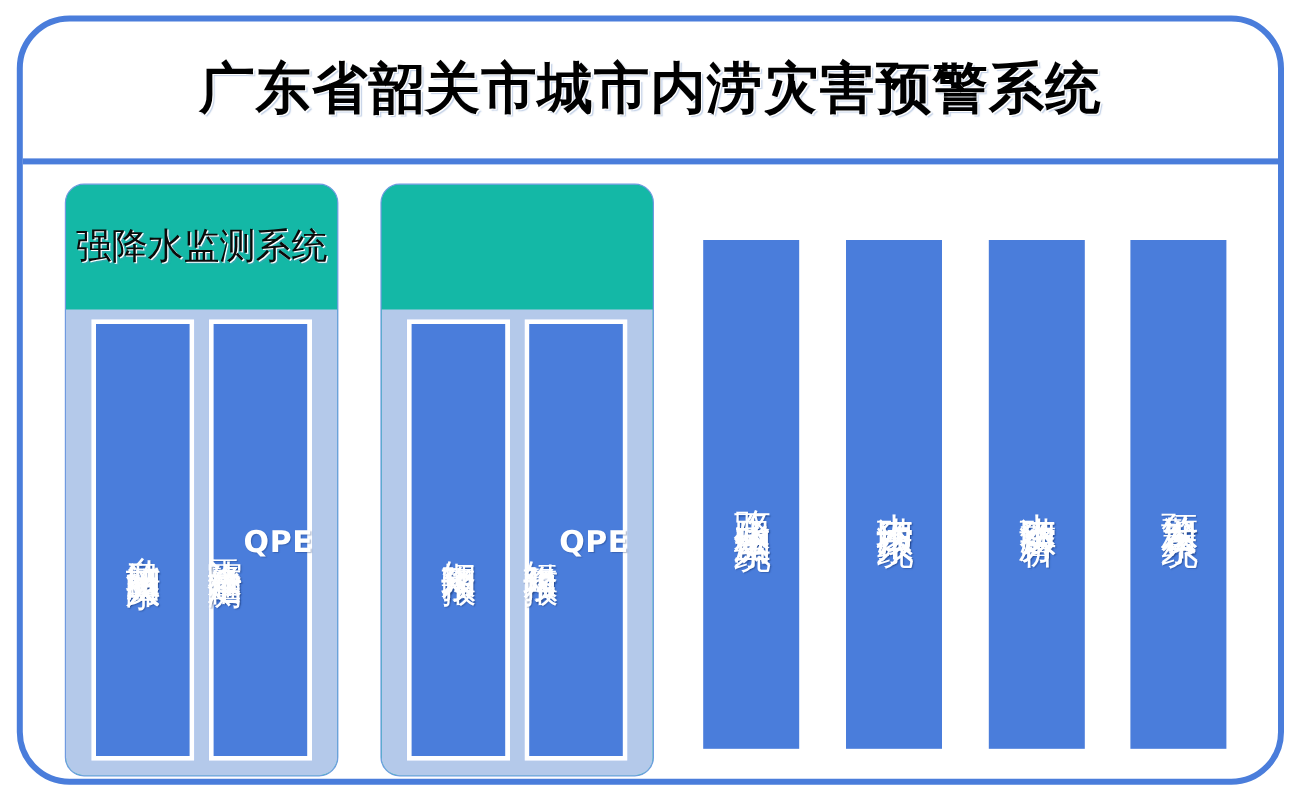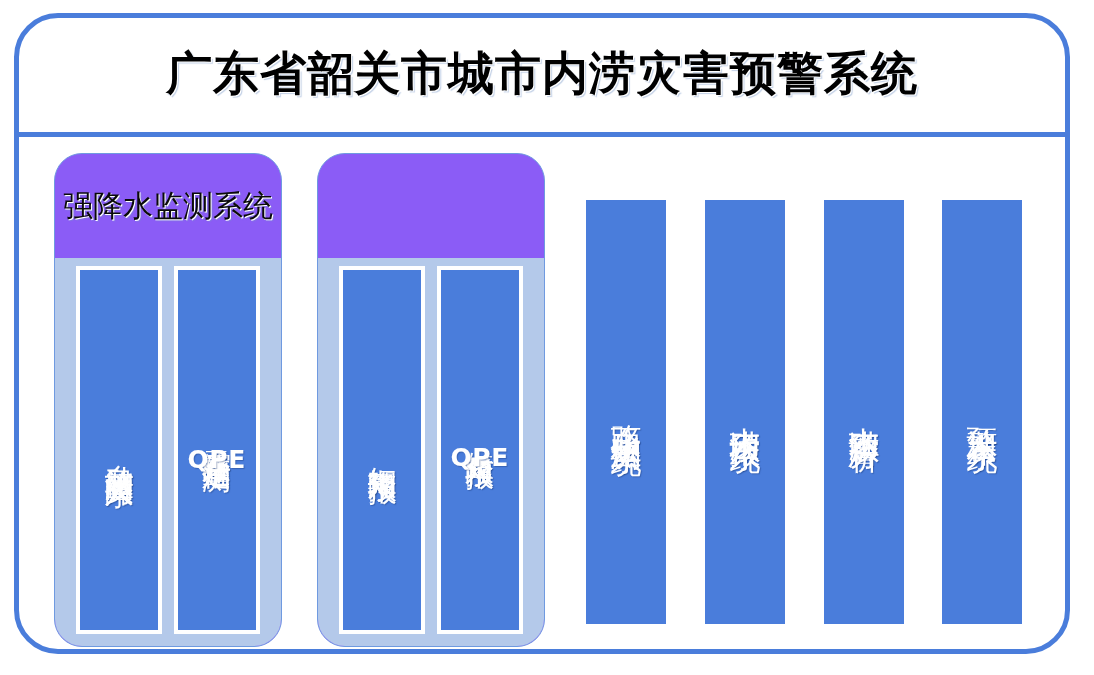--- a/index.html
+++ b/index.html
@@ -73,23 +73,23 @@
     height: 510px;
   }
 
   
   .group-box {
     position: absolute;
     top: 13px;
     width: 228px;
     height: 494px;
     border: 1.5px solid #6f9ae0;
-    border-radius: 28px;
-    box-sizing: border-box;
-    background: #8b5cf6;
+    border-radius: 16px;
+    box-sizing: border-box;
+    background: #14b8a6;
     overflow: hidden;
   }
   .group-box.g1 { left: 35px; }
   .group-box.g2 { left: 298px; }
 
   .group-title {
     position: absolute;
     left: 0;
     top: 0;
     width: 100%;
@@ -123,21 +123,21 @@
     box-sizing: border-box;
     padding: 8px 10px 14px 10px;
     border-bottom-left-radius: 15px;
     border-bottom-right-radius: 15px;
   }
 
   
   .bar {
     background: #4a7ddb;
     display: flex;
-    flex-direction: column;
+    flex-direction: row;
     align-items: center;
     justify-content: center;
     box-sizing: border-box;
   }
   .bar-inner {
     width: 86px;
     height: 368px;
     border: 4px solid #ffffff;
   }
 

